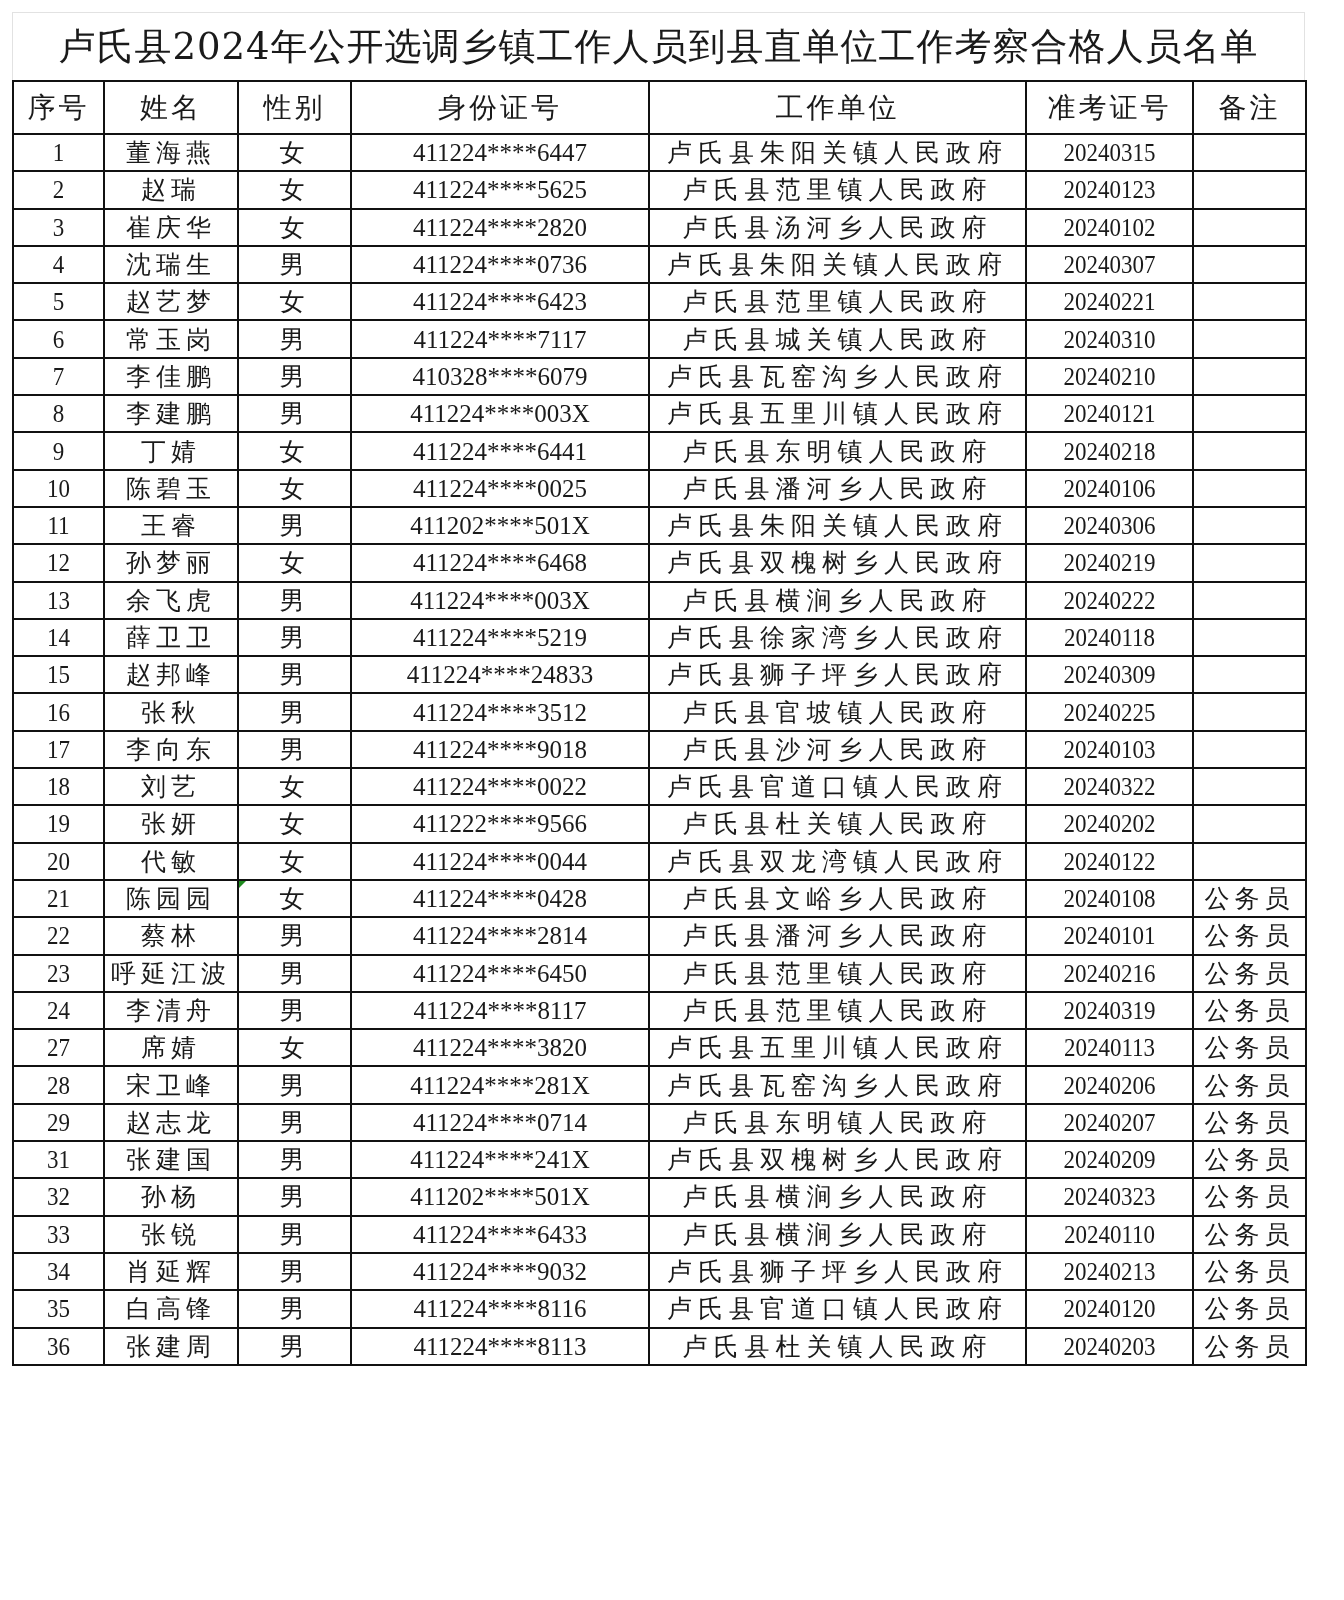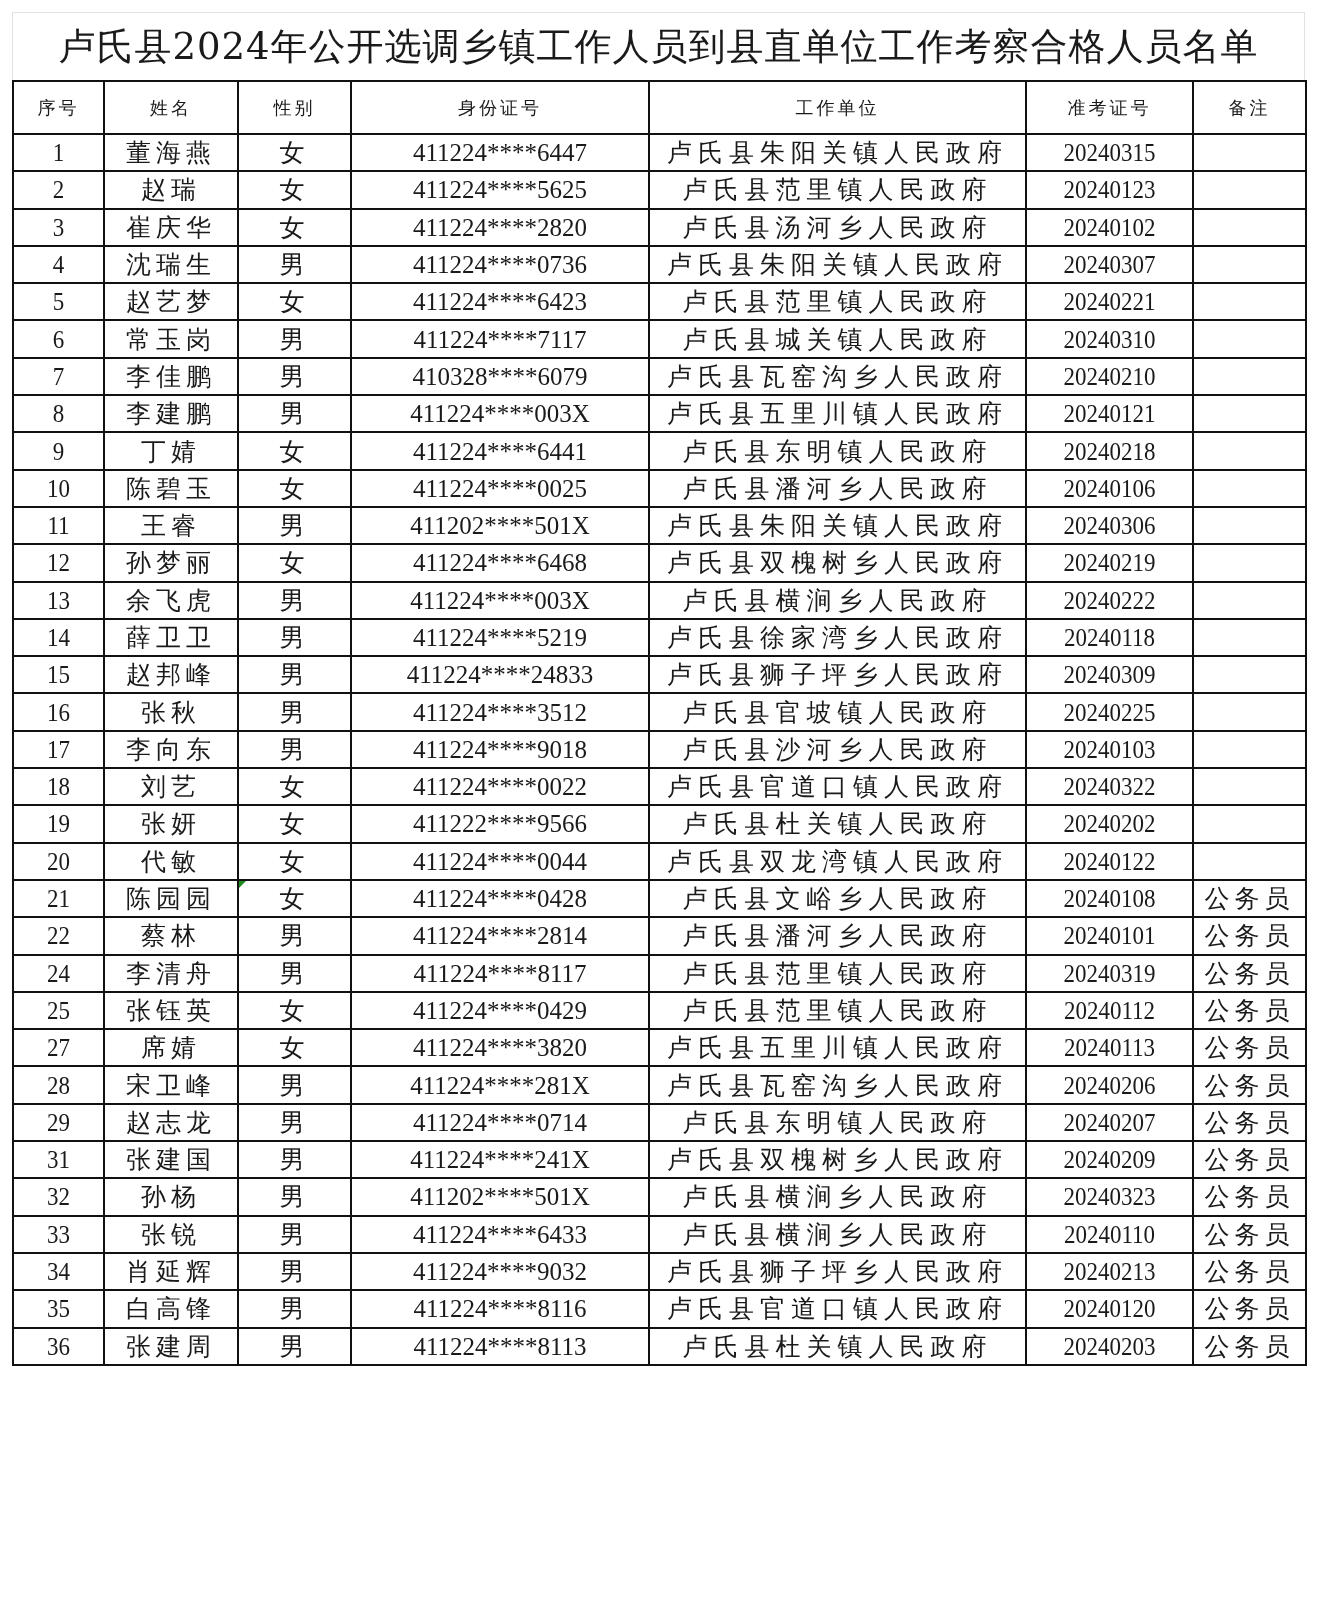--- a/index.html
+++ b/index.html
@@ -11,21 +11,21 @@
   .title { font-size: 37px; letter-spacing: 1px; font-family: "DejaVu Serif", "Liberation Serif", serif; }
   table.roster { border-collapse: collapse; table-layout: fixed; width: 1293px; }
   table.roster col.c-no { width: 91px; }
   table.roster col.c-name { width: 134px; }
   table.roster col.c-sex { width: 113px; }
   table.roster col.c-id { width: 298px; }
   table.roster col.c-unit { width: 377px; }
   table.roster col.c-exam { width: 167px; }
   table.roster col.c-note { width: 113px; }
   table.roster th, table.roster td { border: 2px solid #111; text-align: center; padding: 0; white-space: nowrap; overflow: hidden; }
-  table.roster th { height: 51px; font-size: 18px; font-weight: normal;
+  table.roster th { height: 51px; font-size: 28px; font-weight: normal;
                     font-family: "DejaVu Sans", "Liberation Sans", sans-serif; letter-spacing: 3px; }
   table.roster td { height: 35.3px; font-size: 25px; line-height: 35px; }
   td.cn { letter-spacing: 5px; }
   td.unit { letter-spacing: 6px; }
   td.num { font-family: "Liberation Serif", "DejaVu Serif", serif; font-size: 27px; transform: scaleX(0.92); }
   td.idc { font-family: "Liberation Serif", "DejaVu Serif", serif; font-size: 27px; border-radius: 7px; }
   .mark { position: relative; }
   .mark::before { content: ""; position: absolute; left: 0; top: 0; width: 0; height: 0;
                   border-top: 7px solid #1e8a1e; border-right: 7px solid transparent; }
 </style>
@@ -250,35 +250,35 @@
         <tr>
           <td class="num">22</td>
           <td class="cn">蔡林</td>
           <td class="cn">男</td>
           <td class="idc">411224****2814</td>
           <td class="unit">卢氏县潘河乡人民政府</td>
           <td class="num">20240101</td>
           <td class="cn">公务员</td>
         </tr>
         <tr>
+          <td class="num">23</td>
+          <td class="cn">呼延江波</td>
+          <td class="cn">男</td>
+          <td class="idc">411224****6450</td>
+          <td class="unit">卢氏县范里镇人民政府</td>
+          <td class="num">20240216</td>
+          <td class="cn">公务员</td>
+        </tr>
+        <tr>
           <td class="num">24</td>
           <td class="cn">李清舟</td>
           <td class="cn">男</td>
           <td class="idc">411224****8117</td>
           <td class="unit">卢氏县范里镇人民政府</td>
           <td class="num">20240319</td>
-          <td class="cn">公务员</td>
-        </tr>
-        <tr>
-          <td class="num">25</td>
-          <td class="cn">张钰英</td>
-          <td class="cn">女</td>
-          <td class="idc">411224****0429</td>
-          <td class="unit">卢氏县范里镇人民政府</td>
-          <td class="num">20240112</td>
           <td class="cn">公务员</td>
         </tr>
         <tr>
           <td class="num">27</td>
           <td class="cn">席婧</td>
           <td class="cn">女</td>
           <td class="idc">411224****3820</td>
           <td class="unit">卢氏县五里川镇人民政府</td>
           <td class="num">20240113</td>
           <td class="cn">公务员</td>

